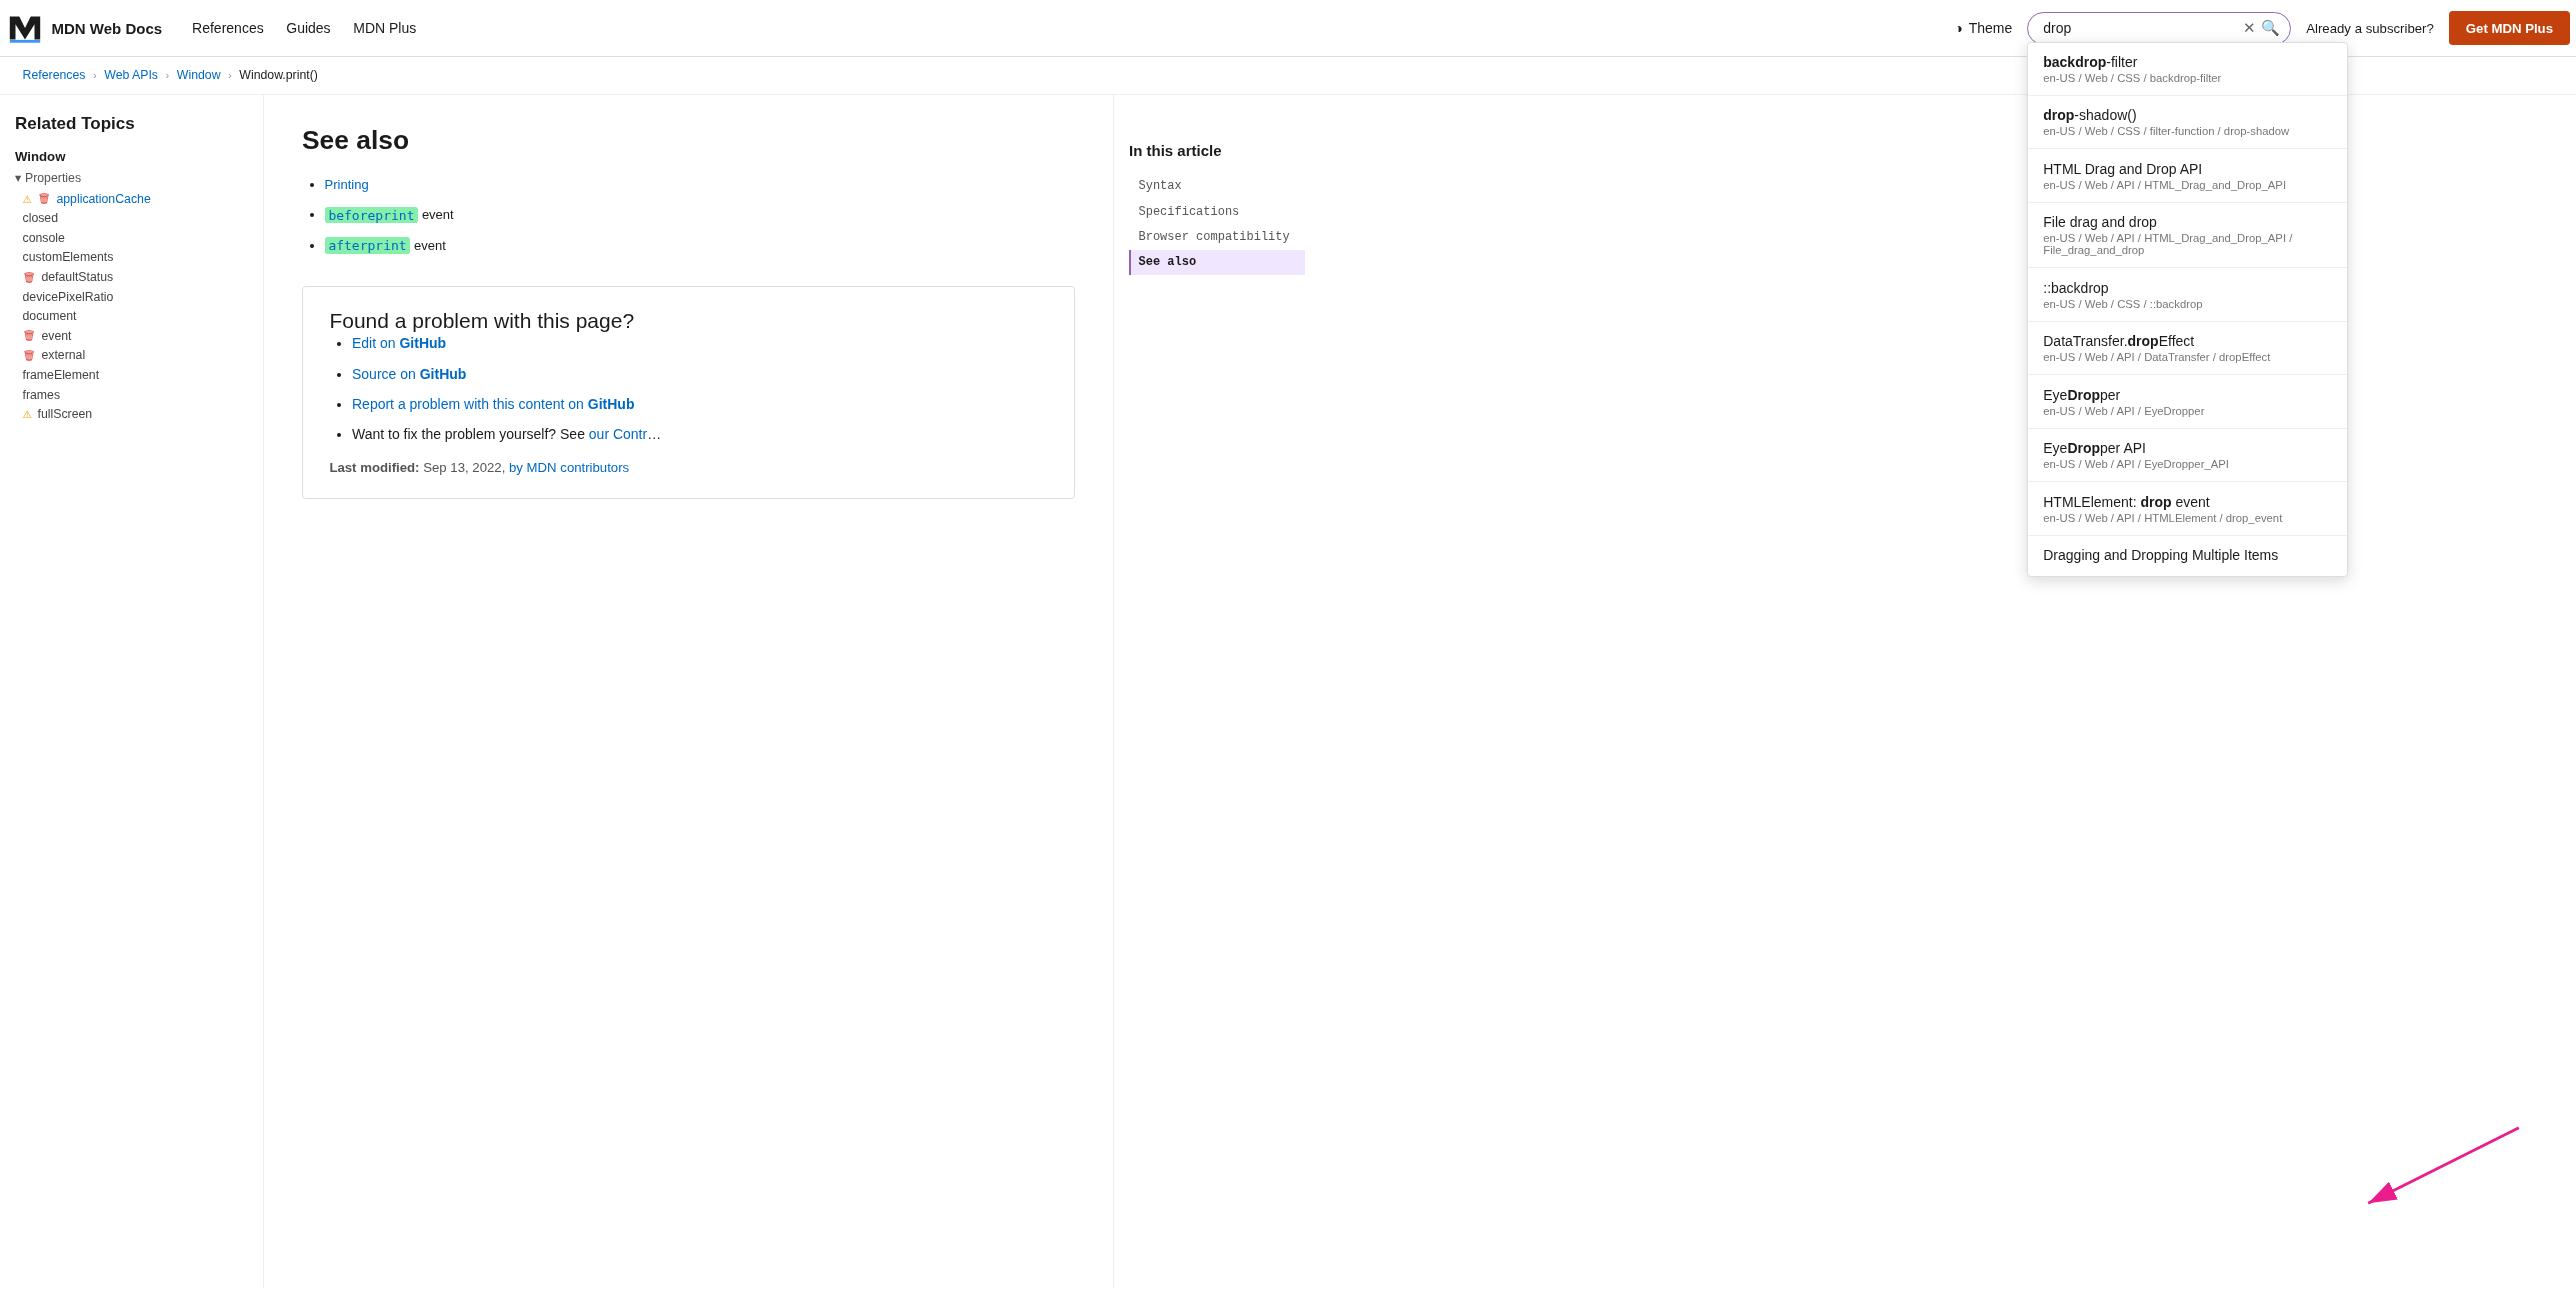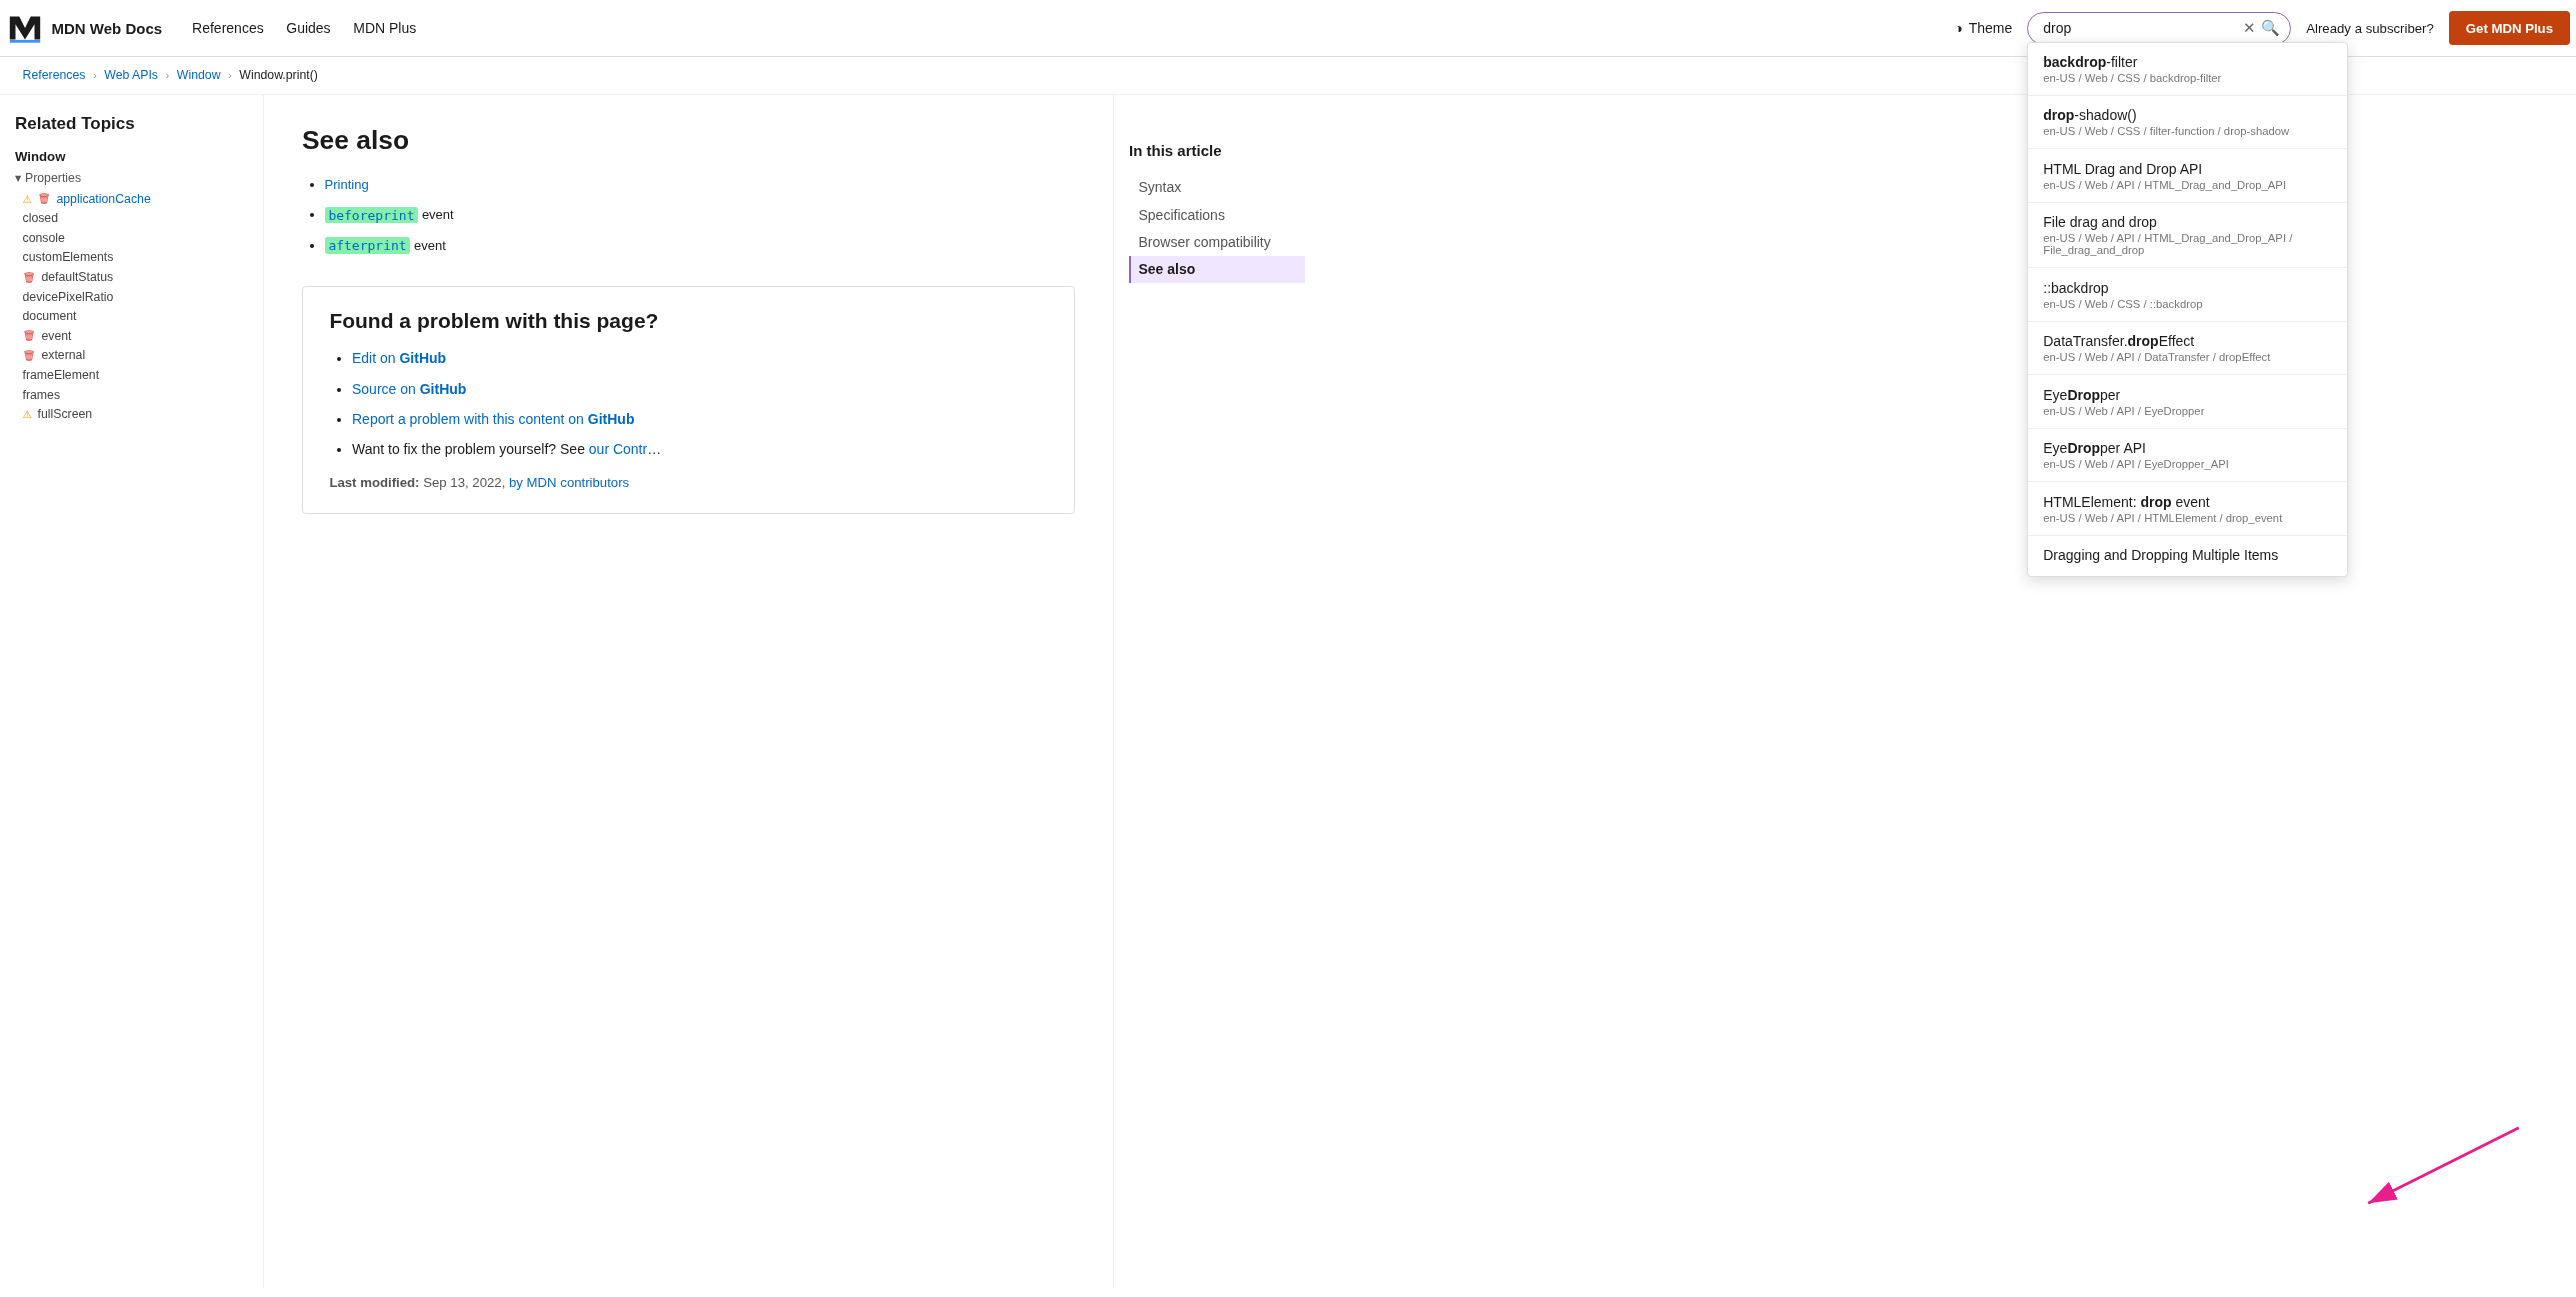--- a/index.html
+++ b/index.html
@@ -249,22 +249,21 @@
 
     
     .problem-box {
       border: 0.9px solid #ddd;
       border-radius: 3.8px;
       padding: 22.6px 26.4px;
       background: #fff;
     }
     .problem-title {
       font-size: 21px;
-      font-weight: 700;
-      margin-bottom: 15px;
+      font-weight: 400;
       color: #1b1b1b;
     }
     .problem-list {
       list-style: disc;
       padding-left: 22.6px;
       margin-bottom: 15px;
     }
     .problem-list li {
       margin-bottom: 9.4px;
       font-size: 14px;
@@ -295,25 +294,26 @@
     .in-article-title {
       font-size: 15px;
       font-weight: 600;
       color: #1b1b1b;
       margin-bottom: 15px;
       margin-top: 28px;
     }
     .toc-item {
       display: block;
       padding: 5.7px 7.5px;
-      font-size: 14px;
+      font-size: 12px;
       color: #555;
       text-decoration: none;
       border-left: 2.8px solid transparent;
       cursor: pointer;
+      font-family: Liberation Mono, monospace;
     }
     .toc-item.active {
       color: #1b1b1b;
       font-weight: 600;
       border-left: 2.8px solid #9065b4;
       background: #f0e6ff;
     }
   </style>
 </head>
 <body>

